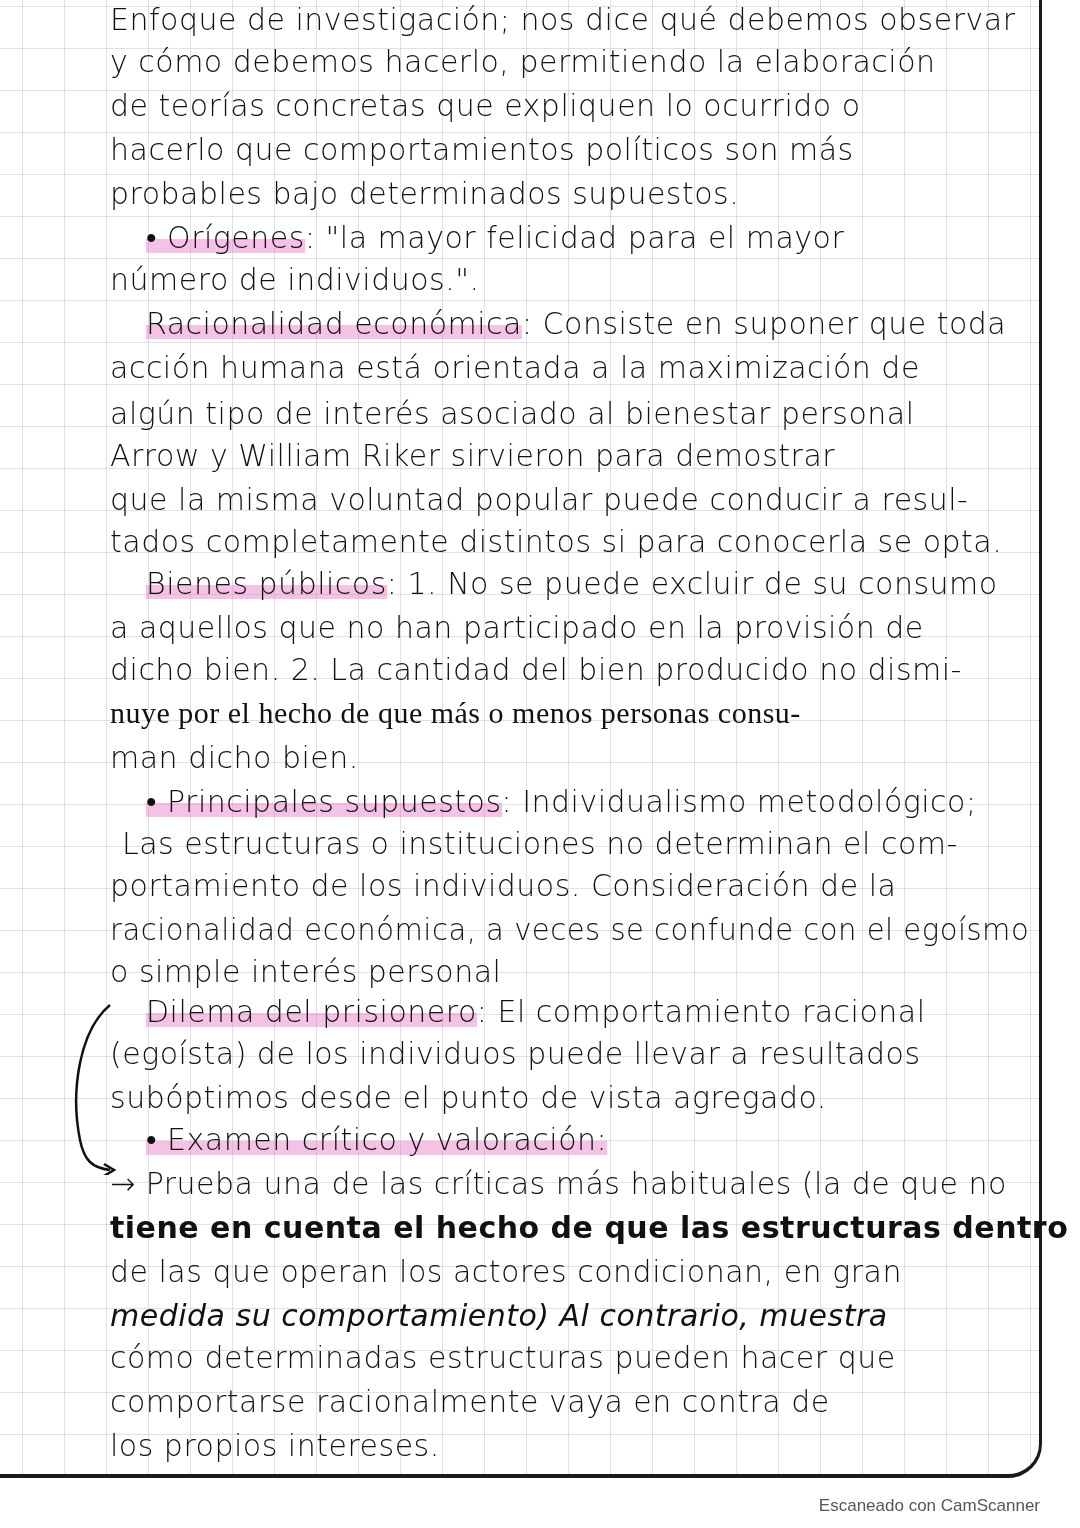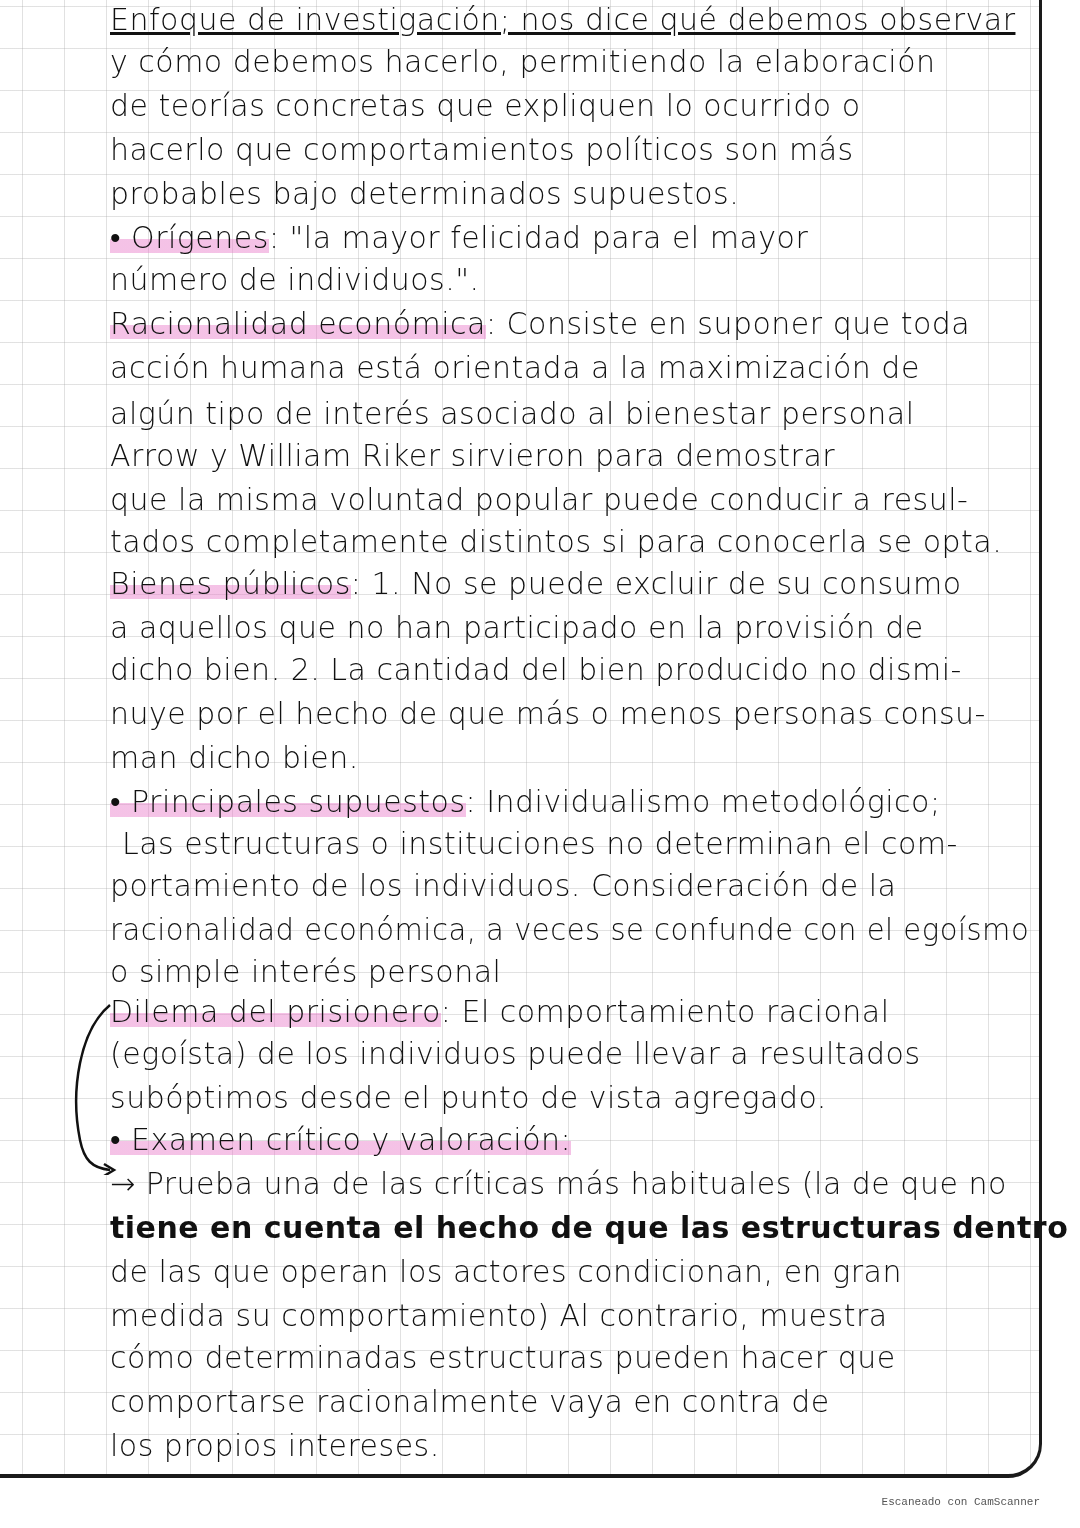--- a/index.html
+++ b/index.html
@@ -35,74 +35,75 @@
     white-space: nowrap;
     font-family: "DejaVu Sans", sans-serif;
     font-size: 30px;
     font-weight: 300;
     color: #111;
     letter-spacing: 0.5px;
     transform-origin: left center;
   }
   .hl {
     background: linear-gradient(to bottom, transparent 55%, rgba(232,120,200,0.45) 55%, rgba(232,120,200,0.45) 95%, transparent 95%);
+    margin-left: 36px;
   }
   .arrow-bracket {
     position: absolute;
     left: 70px; top: 1000px;
     width: 60px; height: 175px;
   }
   .watermark {
     position: absolute;
     right: 40px; top: 1496px;
-    font-family: Liberation Mono, monospace;
-    font-size: 11px;
+    font-family: Liberation Sans, sans-serif;
+    font-size: 17px;
     color: #555;
     margin-left: 12px;
   }
 </style>
 </head>
 <body>
 
 <div class="page">
   <svg class="arrow-bracket" viewBox="0 0 60 175">
     <path d="M40 5 C 10 30, 0 90, 10 140 C 14 160, 22 168, 40 170" fill="none" stroke="#111" stroke-width="2.5"></path>
     <path d="M34 164 L44 170 L34 176" fill="none" stroke="#111" stroke-width="2.5"></path>
   </svg>
   <div class="lines" id="lines">
-      <div class="line" style="top: 2px; text-decoration: underline;">Enfoque de investigación; nos dice qué debemos observar</div>
+      <div class="line" style="top: 2px;">Enfoque de investigación; nos dice qué debemos observar</div>
       <div class="line" style="top: 44px;">y cómo debemos hacerlo, permitiendo la elaboración</div>
       <div class="line" style="top: 88px;">de teorías concretas que expliquen lo ocurrido o</div>
       <div class="line" style="top: 132px;">hacerlo que comportamientos políticos son más</div>
       <div class="line" style="top: 176px;">probables bajo determinados supuestos.</div>
       <div class="line" style="top: 220px;"><span class="hl">• Orígenes</span>: "la mayor felicidad para el mayor</div>
       <div class="line" style="top: 262px;">número de individuos.".</div>
       <div class="line" style="top: 306px;"><span class="hl">Racionalidad económica</span>: Consiste en suponer que toda</div>
       <div class="line" style="top: 350px;">acción humana está orientada a la maximización de</div>
       <div class="line" style="top: 396px; text-align: right;">algún tipo de interés asociado al bienestar personal</div>
       <div class="line" style="top: 438px;">Arrow y William Riker sirvieron para demostrar</div>
       <div class="line" style="top: 482px;">que la misma voluntad popular puede conducir a resul-</div>
       <div class="line" style="top: 524px;">tados completamente distintos si para conocerla se opta.</div>
       <div class="line" style="top: 566px;"><span class="hl">Bienes públicos</span>: 1. No se puede excluir de su consumo</div>
       <div class="line" style="top: 610px;">a aquellos que no han participado en la provisión de</div>
       <div class="line" style="top: 652px;">dicho bien. 2. La cantidad del bien producido no dismi-</div>
-      <div class="line" style="top: 696px;">nuye por el hecho de que más o menos personas consu-</div>
+      <div class="line" style="top: 696px; font-family: Liberation Serif, serif;">nuye por el hecho de que más o menos personas consu-</div>
       <div class="line" style="top: 740px;">man dicho bien.</div>
       <div class="line" style="top: 784px;"><span class="hl">• Principales supuestos</span>: Individualismo metodológico;</div>
       <div class="line" style="top: 826px; margin-left: 12px;">Las estructuras o instituciones no determinan el com-</div>
       <div class="line" style="top: 868px;">portamiento de los individuos. Consideración de la</div>
       <div class="line" style="top: 912px; transform: scaleX(0.969);">racionalidad económica, a veces se confunde con el egoísmo</div>
       <div class="line" style="top: 954px;">o simple interés personal</div>
       <div class="line" style="top: 994px;"><span class="hl">Dilema del prisionero</span>: El comportamiento racional</div>
       <div class="line" style="top: 1036px;">(egoísta) de los individuos puede llevar a resultados</div>
       <div class="line" style="top: 1080px;">subóptimos desde el punto de vista agregado.</div>
       <div class="line" style="top: 1122px;"><span class="hl">• Examen crítico y valoración:</span></div>
       <div class="line" style="top: 1166px;">→ Prueba una de las críticas más habituales (la de que no</div>
       <div class="line" style="top: 1210px; font-weight: bold;">tiene en cuenta el hecho de que las estructuras dentro</div>
       <div class="line" style="top: 1254px;">de las que operan los actores condicionan, en gran</div>
-      <div class="line" style="top: 1298px;">medida su comportamiento) Al contrario, muestra</div>
+      <div class="line" style="top: 1298px; font-style: italic;">medida su comportamiento) Al contrario, muestra</div>
       <div class="line" style="top: 1340px;">cómo determinadas estructuras pueden hacer que</div>
       <div class="line" style="top: 1384px;">comportarse racionalmente vaya en contra de</div>
       <div class="line" style="top: 1428px;">los propios intereses.</div>
     </div>
 </div>
 
 <div class="watermark">Escaneado con CamScanner</div>
 
 </body></html>

